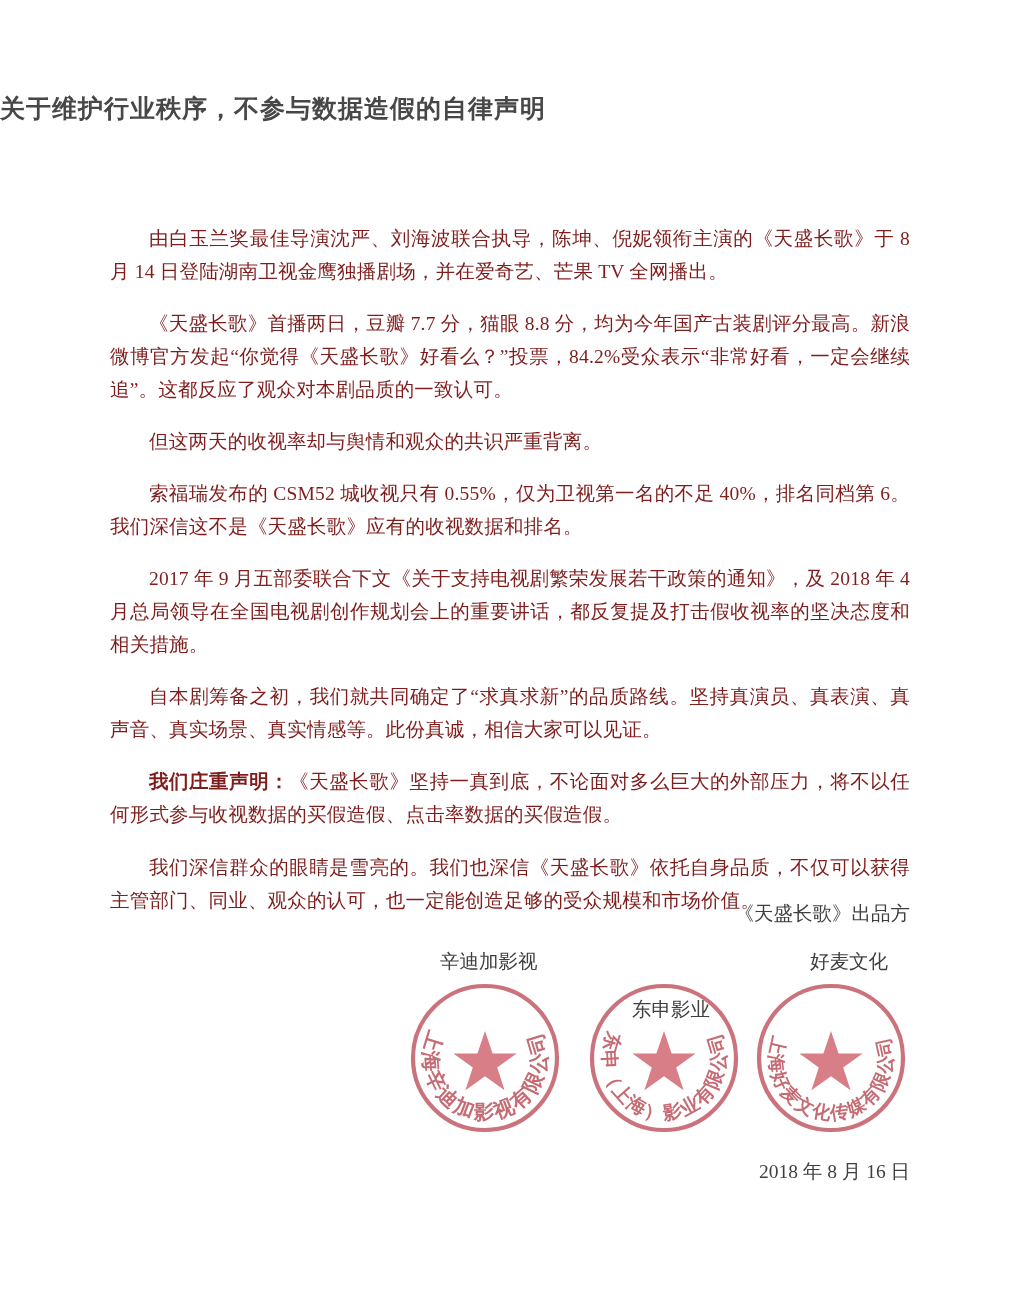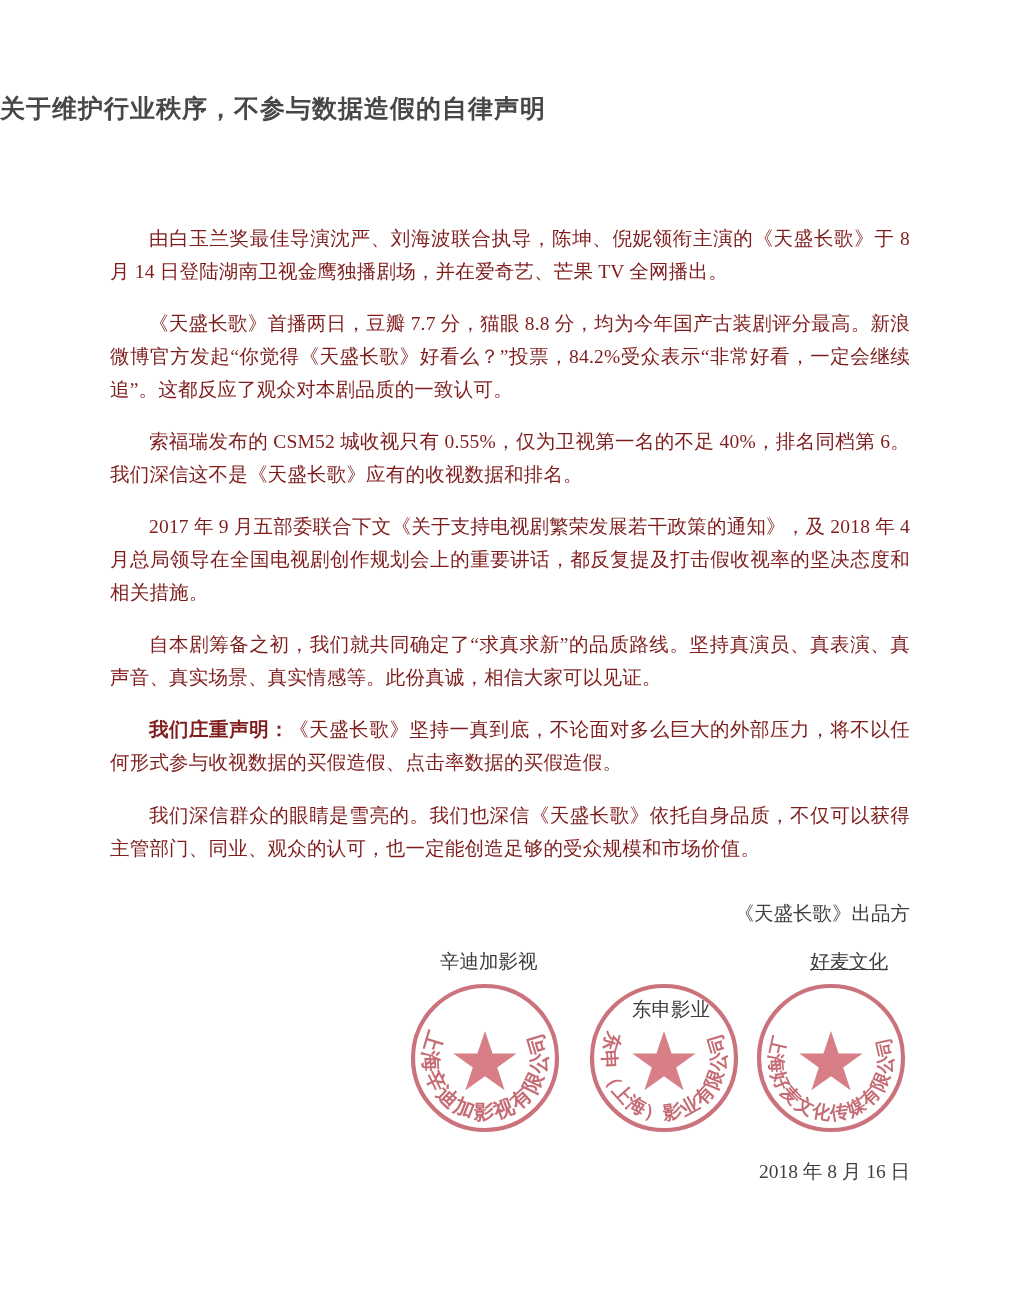--- a/index.html
+++ b/index.html
@@ -77,21 +77,21 @@
     height: 30px;
   }
   .company-name {
     position: absolute;
     font-size: 19.5px;
     color: #3f3f3f;
     white-space: nowrap;
   }
   .cn-0 { left: 30px;  }
   .cn-1 { left: 222px; margin-top: 48px; }
-  .cn-2 { left: 400px; text-decoration: underline; }
+  .cn-2 { left: 400px; }
 
   
   .seals {
     position: absolute;
     top: 975px;
     left: 400px;
     width: 560px;
     height: 180px;
   }
   .seal {
@@ -122,20 +122,21 @@
 <body>
 
 <div class="page">
 
   <div class="doc-title">关于维护行业秩序，不参与数据造假的自律声明</div>
 
   <div class="body-block">
 
     <p class="para">由白玉兰奖最佳导演沈严、刘海波联合执导，陈坤、倪妮领衔主演的《天盛长歌》于 8 月 14 日登陆湖南卫视金鹰独播剧场，并在爱奇艺、芒果 TV 全网播出。</p>
     <p class="para">《天盛长歌》首播两日，豆瓣 7.7 分，猫眼 8.8 分，均为今年国产古装剧评分最高。新浪微博官方发起“你觉得《天盛长歌》好看么？”投票，84.2%受众表示“非常好看，一定会继续追”。这都反应了观众对本剧品质的一致认可。</p>
+    <p class="para">但这两天的收视率却与舆情和观众的共识严重背离。</p>
     <p class="para">索福瑞发布的 CSM52 城收视只有 0.55%，仅为卫视第一名的不足 40%，排名同档第 6。我们深信这不是《天盛长歌》应有的收视数据和排名。</p>
     <p class="para">2017 年 9 月五部委联合下文《关于支持电视剧繁荣发展若干政策的通知》，及 2018 年 4 月总局领导在全国电视剧创作规划会上的重要讲话，都反复提及打击假收视率的坚决态度和相关措施。</p>
     <p class="para">自本剧筹备之初，我们就共同确定了“求真求新”的品质路线。坚持真演员、真表演、真声音、真实场景、真实情感等。此份真诚，相信大家可以见证。</p>
 
     <p class="para solemn"><span class="lead-bold">我们庄重声明：</span><span>《天盛长歌》坚持一真到底，不论面对多么巨大的外部压力，将不以任何形式参与收视数据的买假造假、点击率数据的买假造假。</span></p>
 
     <p class="para">我们深信群众的眼睛是雪亮的。我们也深信《天盛长歌》依托自身品质，不仅可以获得主管部门、同业、观众的认可，也一定能创造足够的受众规模和市场价值。</p>
   </div>
 
   <div class="issuer-line">《天盛长歌》出品方</div>

